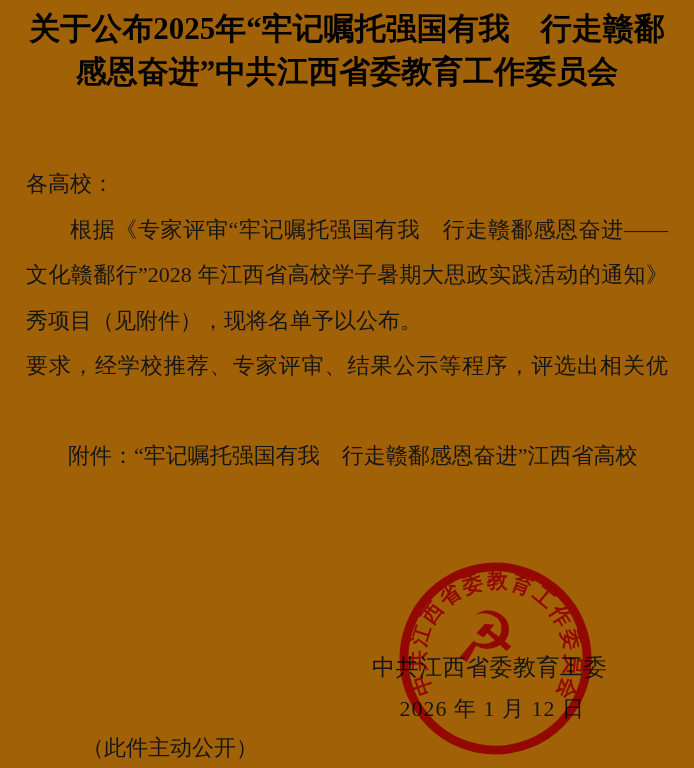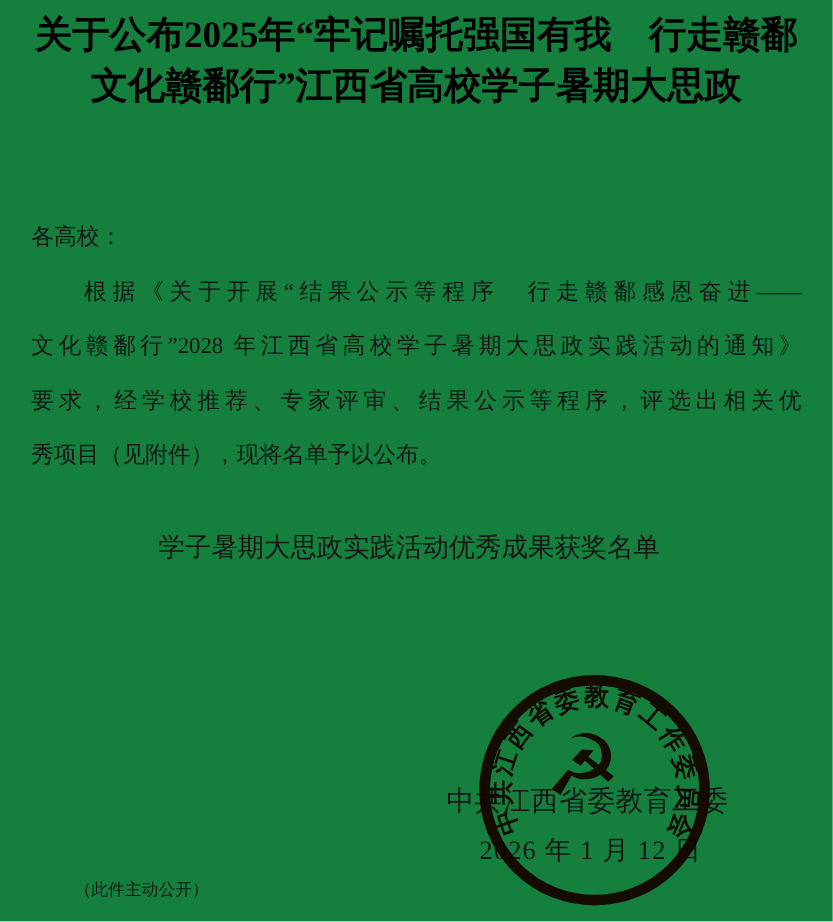--- a/index.html
+++ b/index.html
@@ -4,21 +4,21 @@
 <style>
   html, body {
     margin: 0;
     padding: 0;
     background: #ffffff;
   }
   .page {
     position: relative;
     width: 694px;
     height: 768px;
-    background: #15803d;
+    background: #a16207;
     overflow: hidden;
     font-family: "Liberation Serif", "DejaVu Serif", serif;
     color: #0d0d0d;
   }
 
   
   .title {
     position: absolute;
     top: 7px;
     left: 0;
@@ -26,24 +26,24 @@
     text-align: center;
     font-weight: bold;
     font-size: 31px;
     line-height: 43px;
     color: #000;
   }
 
   
   .body-block {
     position: absolute;
-    top: 175px;
+    top: 161px;
     left: 26px;
     width: 642px;
-    font-size: 19px;
+    font-size: 22px;
     line-height: 45.5px;
     color: #151515;
   }
   .para-line.justify {
     text-align: justify;
     text-align-last: justify;
   }
   .para-line.first {
     padding-left: 44px;
   }
@@ -82,22 +82,22 @@
     box-sizing: border-box;
     padding-right: 109px;
     text-align: right;
     font-size: 22px;
     letter-spacing: 1px;
     color: #151515;
   }
   .note {
     position: absolute;
     top: 733px;
-    left: 62px;
-    font-size: 14px;
+    left: 82px;
+    font-size: 22px;
     color: #151515;
   }
 
   
   .seal {
     position: absolute;
     left: 397px;
     top: 560px;
     width: 197px;
     height: 197px;
@@ -116,33 +116,33 @@
     font-weight: bold;
   }
 </style>
 </head>
 <body>
 
 <div class="page">
 
   <div class="title">
     <div>关于公布2025年“牢记嘱托强国有我　行走赣鄱</div>
-    <div>文化赣鄱行”江西省高校学子暑期大思政</div>
+    <div>感恩奋进”中共江西省委教育工作委员会</div>
   </div>
 
   <div class="body-block">
     <div class="para-line">各高校：</div>
-    <div class="para-line first justify">根据《关于开展“结果公示等程序　行走赣鄱感恩奋进——</div>
+    <div class="para-line first justify">根据《专家评审“牢记嘱托强国有我　行走赣鄱感恩奋进——</div>
     <div class="para-line justify">文化赣鄱行”2028 年江西省高校学子暑期大思政实践活动的通知》</div>
+    <div class="para-line">秀项目（见附件），现将名单予以公布。</div>
     <div class="para-line justify">要求，经学校推荐、专家评审、结果公示等程序，评选出相关优</div>
-    <div class="para-line">秀项目（见附件），现将名单予以公布。</div>
   </div>
 
   <div class="attachment">
-    <div class="line2">学子暑期大思政实践活动优秀成果获奖名单</div>
+    <div class="line1">附件：“牢记嘱托强国有我　行走赣鄱感恩奋进”江西省高校</div>
   </div>
 
   <div class="signature">中共江西省委教育工委</div>
   <div class="doc-date">2026 年 1 月 12 日</div>
 
   <div class="note">（此件主动公开）</div>
 
   <svg class="seal" viewBox="0 0 200 200" aria-hidden="true">
     <defs>
       <path id="ringArc" d="M 37.6 136 A 72 72 0 1 1 162.3 136" fill="none"></path>

